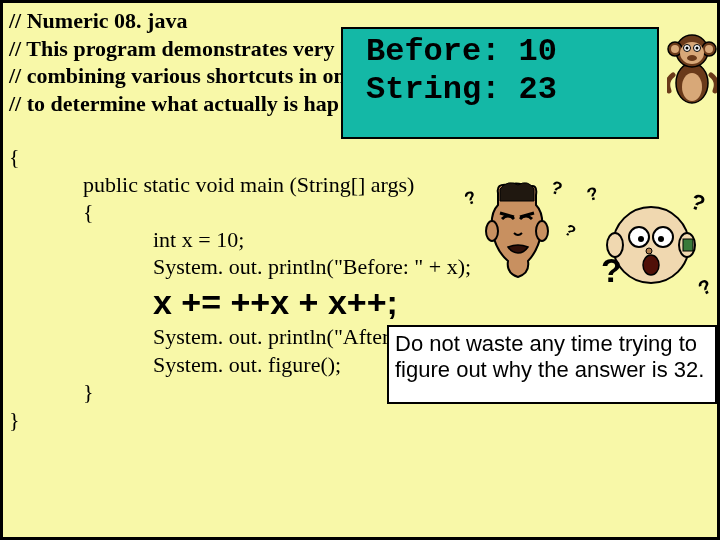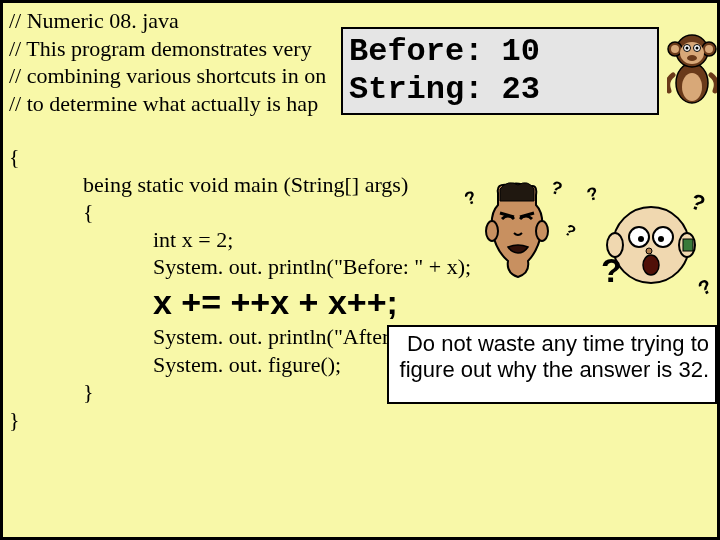--- a/index.html
+++ b/index.html
@@ -8,64 +8,63 @@
     height: 540px;
     background: #f8f8a8;
     border: 3px solid #000;
     font-family: "Times New Roman", serif;
     font-size: 22px;
     position: relative;
     overflow: hidden;
     line-height: 1.25;
   }
   .comment {
-    font-weight: normal;
+    font-weight: bold;
     padding-left: 6px;
   }
   .code-block {
     padding-top: 4px;
   }
   .l0 { padding-left: 6px; }
   .l1 { padding-left: 80px; }
   .l2 { padding-left: 150px; }
   .bold { font-weight: bold; }
   .big-expr {
     font-family: Arial, sans-serif;
     font-weight: bold;
     font-size: 34px;
     padding-left: 150px;
   }
   .output-box {
     position: absolute;
     top: 24px;
     left: 338px;
     width: 318px;
-    height: 88px;
-    background: #e5e5e5;
+    height: 112px;
+    background: #14b8a6;
     border: 2px solid #000;
     font-family: "Courier New", monospace;
     font-size: 32px;
     font-weight: bold;
-    padding: 4px 6px;
+    padding: 4px 23px;
     line-height: 1.2;
   }
   .output-box table { border-collapse: collapse; }
   .output-box td { padding-right: 18px; }
   .note-box {
     position: absolute;
     top: 322px;
     left: 384px;
     width: 330px;
     background: #fff;
     border: 2px solid #000;
     font-family: Arial, sans-serif;
     font-size: 22px;
     padding: 4px 6px 8px 6px;
     line-height: 1.2;
-    text-align: right;
   }
   .note-box p { margin-bottom: 10px; }
   .under { text-decoration: underline; }
   .face1 {
     position: absolute;
     top: 178px;
     left: 475px;
   }
   .face2 {
     position: absolute;
@@ -88,23 +87,23 @@
 </head>
 <body>
 
 <div class="code-block">
   <div class="comment l0">// Numeric 08. java</div>
   <div class="comment l0">// This program demonstrates very</div>
   <div class="comment l0">// combining various shortcuts in on</div>
   <div class="comment l0">// to determine what actually is hap</div>
   <div class="spacer"></div>
   <div class="l0">{</div>
-  <div class="l1">being static void main (String[] args)</div>
+  <div class="l1">public static void main (String[] args)</div>
   <div class="l1">{</div>
-  <div class="l2">int x = 2;</div>
+  <div class="l2">int x = 10;</div>
   <div class="l2">System. out. println("Before: " + x);</div>
   <div class="big-expr">x += ++x + x++;</div>
   <div class="l2">System. out. println("After: " + x);</div>
   <div class="l2">System. out. figure();</div>
   <div class="l1">}</div>
   <div class="l0">}</div>
 </div>
 
 <div class="output-box">
   <table>

